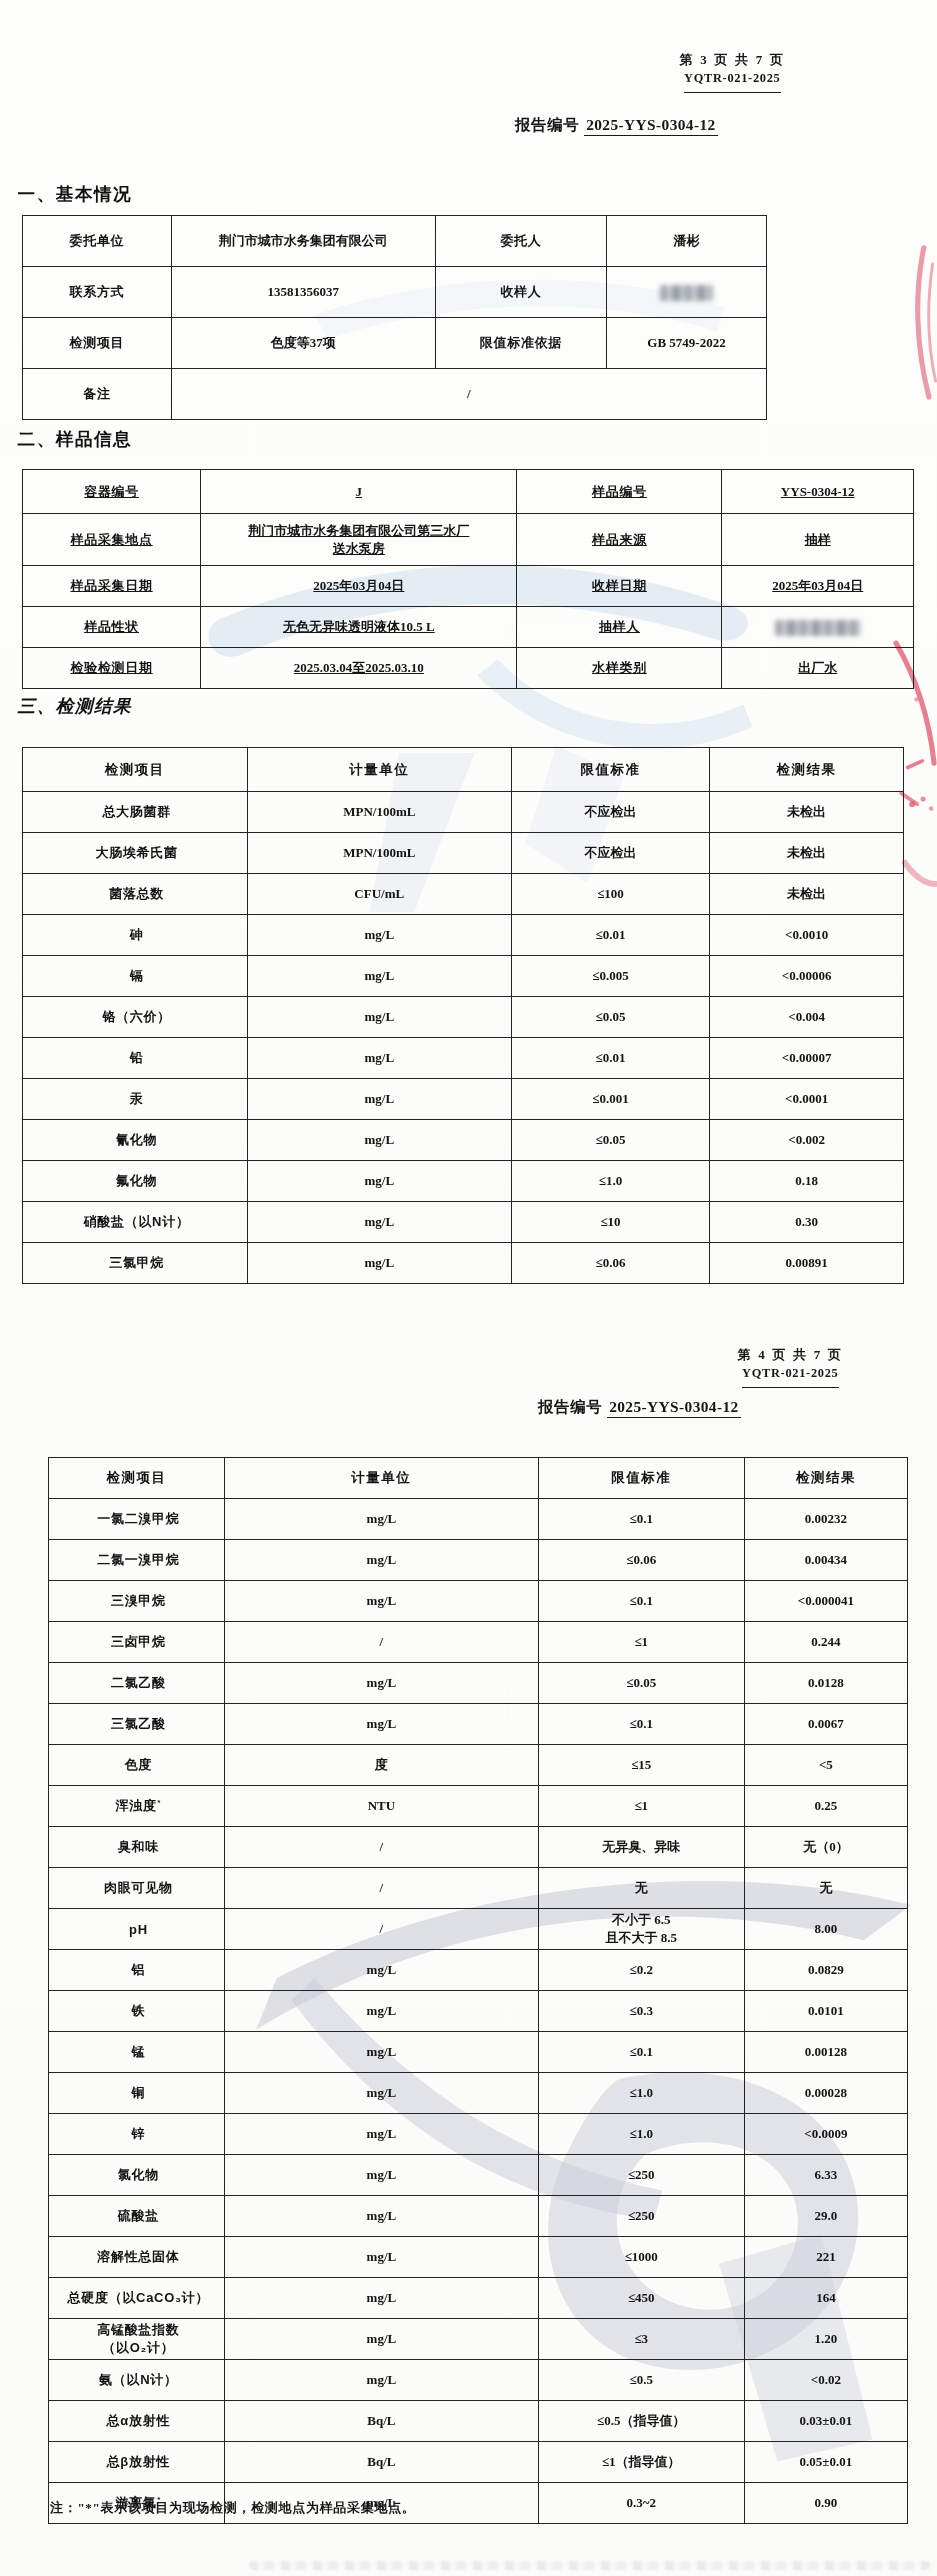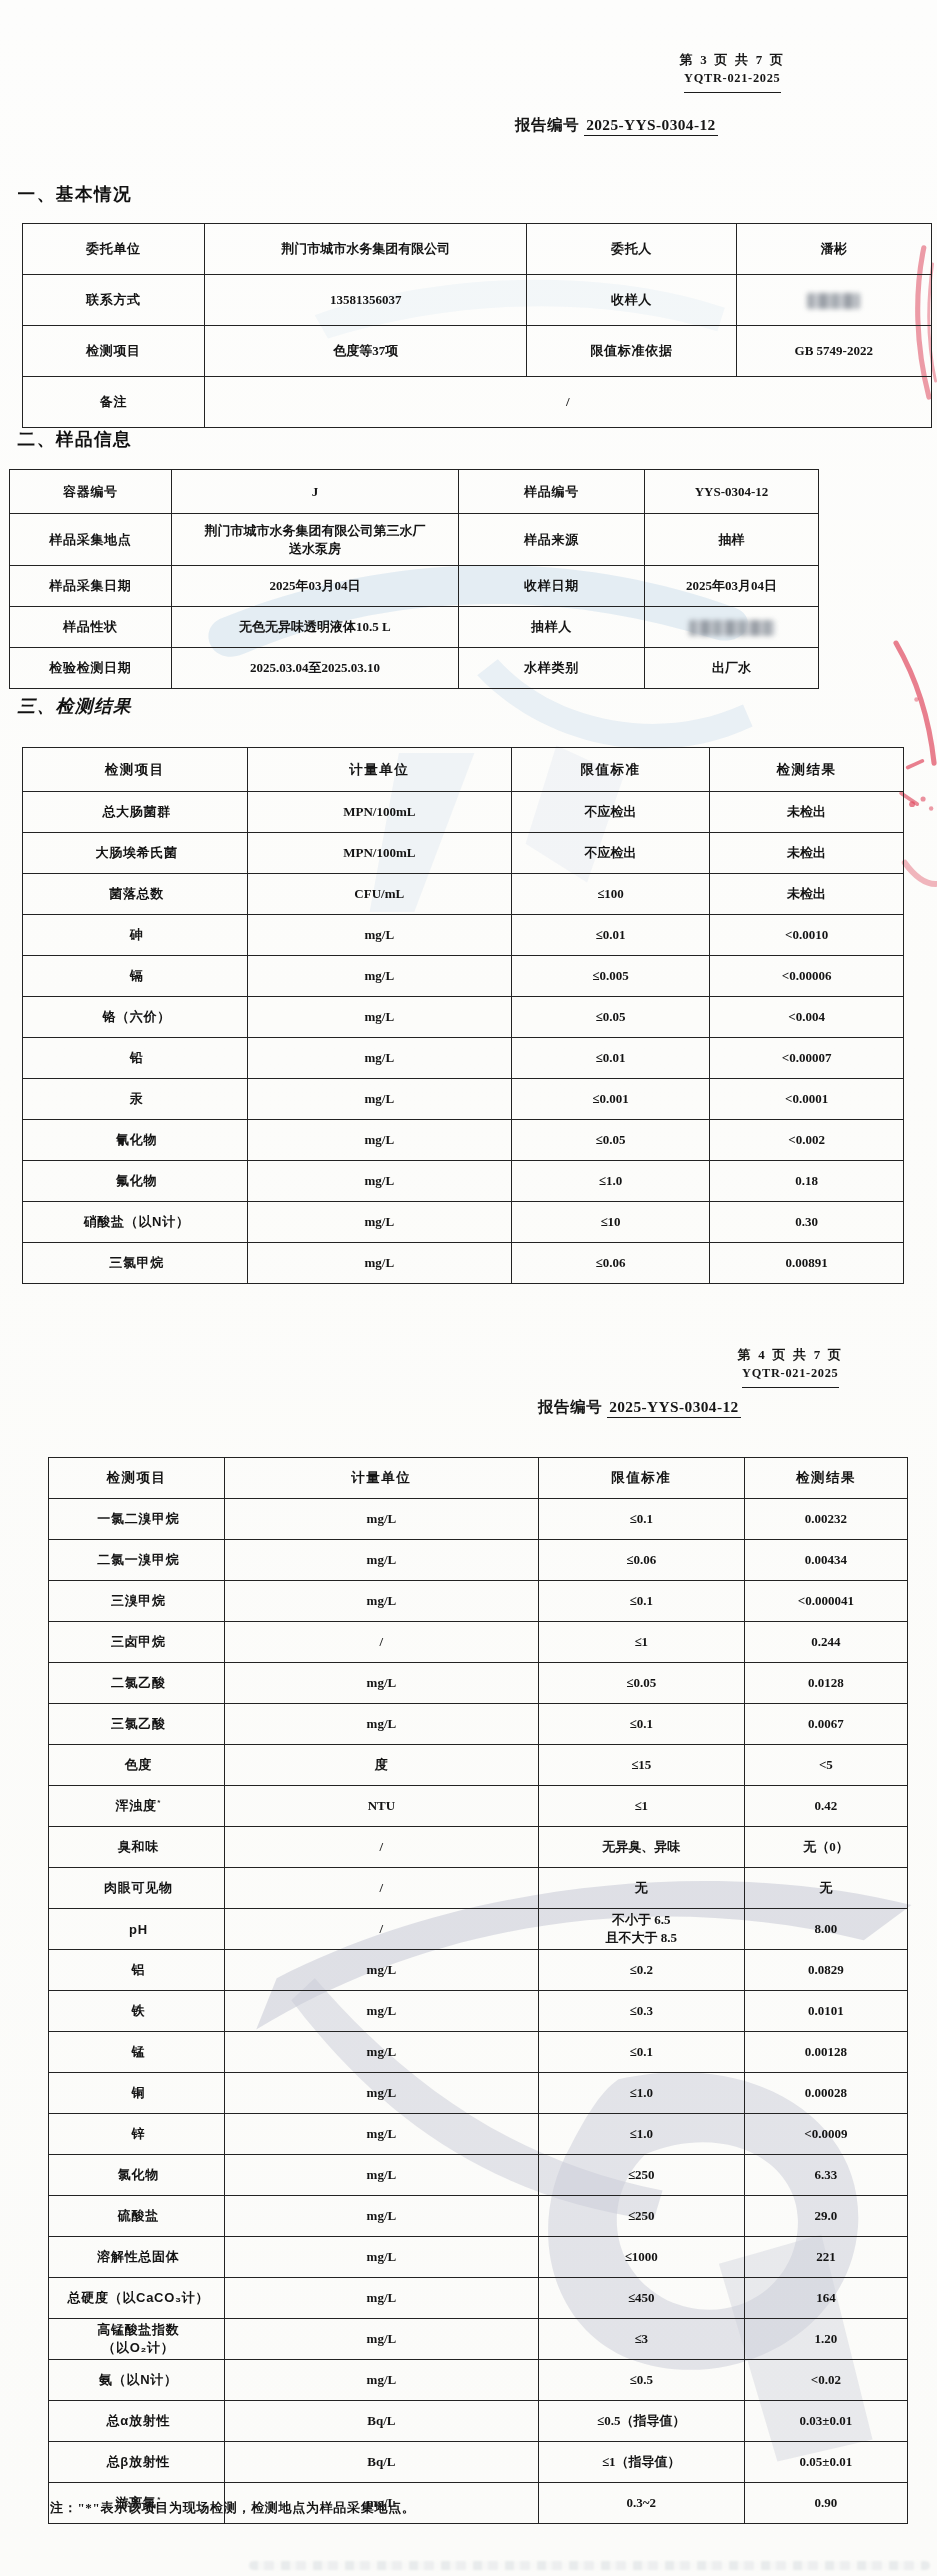--- a/index.html
+++ b/index.html
@@ -112,21 +112,21 @@
       <div><span class="doc-code">YQTR-021-2025</span></div>
     </div>
 
     <div class="abs report-no-line" style="top:115px;left:515px;">
       <span>报告编号</span>
       <span class="report-no-num">2025-YYS-0304-12</span>
     </div>
 
     <div class="abs sec-title" style="top:182px;left:17.6px;">一、基本情况</div>
 
-    <div class="abs" style="top:215px;left:22px;width:910px;margin-top:8px;">
+    <div class="abs" style="top:215px;left:22px;width:745px;">
       <table class="doc-table t-info t1">
         <colgroup>
             <col style="width:20%">
             <col style="width:35.5%">
             <col style="width:23%">
             <col style="width:21.5%">
           </colgroup>
         <tbody>
             <tr>
               <td>委托单位</td>
@@ -149,21 +149,21 @@
             <tr>
               <td>备注</td>
               <td colspan="3">/</td>
             </tr>
           </tbody>
       </table>
     </div>
 
     <div class="abs sec-title" style="top:427px;left:17.6px;">二、样品信息</div>
 
-    <div class="abs" style="top:469px;left:9px;width:810px;">
+    <div class="abs" style="top:469px;left:22px;width:892px;text-decoration:underline;">
       <table class="doc-table t-info t2">
         <colgroup>
             <col style="width:20%">
             <col style="width:35.5%">
             <col style="width:23%">
             <col style="width:21.5%">
           </colgroup>
         <tbody>
             <tr>
               <td>容器编号</td>
@@ -357,21 +357,21 @@
             <tr>
               <td>色度</td>
               <td>度</td>
               <td>≤15</td>
               <td>&lt;5</td>
             </tr>
             <tr>
               <td>浑浊度<sup>*</sup></td>
               <td>NTU</td>
               <td>≤1</td>
-              <td>0.42</td>
+              <td>0.25</td>
             </tr>
             <tr>
               <td>臭和味</td>
               <td>/</td>
               <td>无异臭、异味</td>
               <td>无（0）</td>
             </tr>
             <tr>
               <td>肉眼可见物</td>
               <td>/</td>

